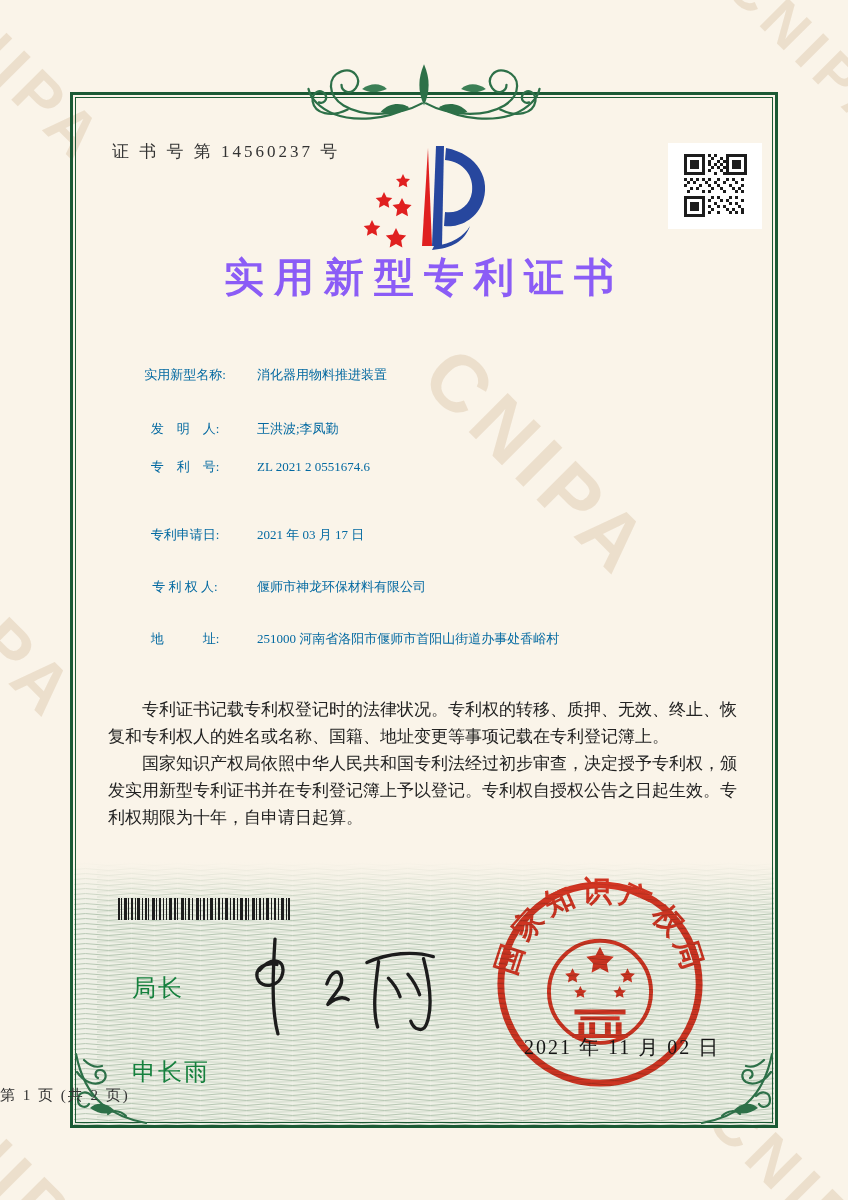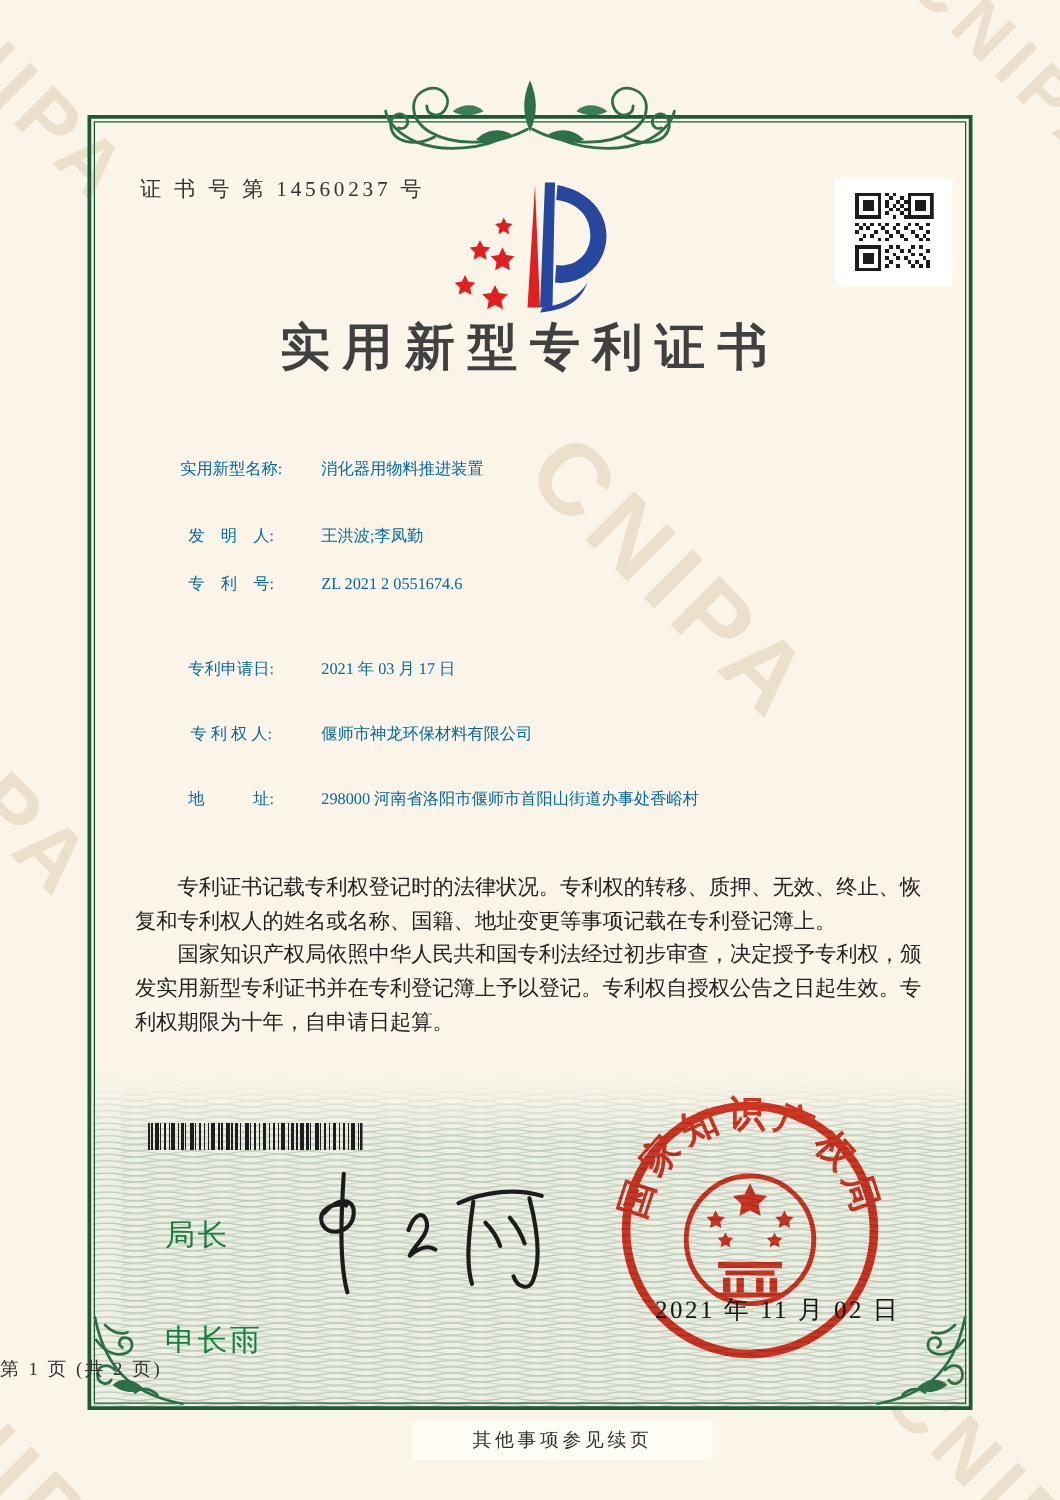--- a/index.html
+++ b/index.html
@@ -18,21 +18,21 @@
   .frame{
     position:absolute;left:70px;top:92px;width:708px;height:1036px;
     border:3px solid #1b5a35;box-sizing:border-box;z-index:3;
   }
   .frame-inner{position:absolute;inset:2px;border:1.5px solid #1b5a35;}
   .guilloche{position:absolute;left:74px;top:862px;width:700px;height:264px;z-index:1;}
   
   .cert-no{position:absolute;left:112px;top:140px;font-size:17px;letter-spacing:3px;color:#333;z-index:4;text-align:center;}
   .title{
     position:absolute;left:0;top:250px;width:100%;text-align:center;
-    font-size:40px;font-weight:bold;letter-spacing:10px;color:#404040;z-index:4;
+    font-size:40px;font-weight:bold;letter-spacing:10px;color:#8b5cf6;z-index:4;
   }
   
   .row{position:absolute;left:112px;font-size:13px;white-space:pre;z-index:4;color:#0369a1;text-align:center;}
   .row .lbl{display:inline-block;min-width:120px;}
   .row .val{margin-left:12px;}
   .grant2{position:absolute;left:343px;top:0;white-space:pre;}
   
   .paras{position:absolute;left:108px;top:696px;width:642px;font-size:17px;line-height:27px;z-index:4;color:#222;}
   .paras p{margin:0;text-indent:2em;}
   
@@ -238,21 +238,21 @@
   <div class="row" style="top:442px;">
     <span class="lbl">专　利　号:</span><span class="val">ZL 2021 2 0551674.6</span>
   </div>
   <div class="row" style="top:510px;">
     <span class="lbl">专利申请日:</span><span class="val">2021 年 03 月 17 日</span>
   </div>
   <div class="row" style="top:562px;">
     <span class="lbl">专 利 权 人:</span><span class="val">偃师市神龙环保材料有限公司</span>
   </div>
   <div class="row" style="top:614px;">
-    <span class="lbl">地　　　址:</span><span class="val">298000 河南省洛阳市偃师市首阳山街道办事处香峪村</span>
+    <span class="lbl">地　　　址:</span><span class="val">251000 河南省洛阳市偃师市首阳山街道办事处香峪村</span>
   </div>
 
   <div class="paras">
     <p>专利证书记载专利权登记时的法律状况。专利权的转移、质押、无效、终止、恢复和专利权人的姓名或名称、国籍、地址变更等事项记载在专利登记簿上。</p>
     <p>国家知识产权局依照中华人民共和国专利法经过初步审查，决定授予专利权，颁发实用新型专利证书并在专利登记簿上予以登记。专利权自授权公告之日起生效。专利权期限为十年，自申请日起算。</p>
   </div>
 
   <svg class="barcode" width="172" height="22" viewBox="0 0 172 22" shape-rendering="crispEdges">
     <g fill="#1d1d1d">
       <rect x="0" width="2" height="22"></rect>
@@ -343,15 +343,14 @@
         <rect x="99" y="149" width="6" height="12"></rect>
         <rect x="115" y="149" width="6" height="12"></rect>
         <rect x="126" y="149" width="6" height="12"></rect>
       <rect x="82" y="161" width="56" height="4"></rect>
     </g>
   </svg>
 
   <div class="seal-date">2021 年 11 月 02 日</div>
 
   <div class="page-footer">第 1 页 (共 2 页)</div>
-  <div class="note-strip">其他事项参见续页</div>
 
 </div>
 
 </body></html>

